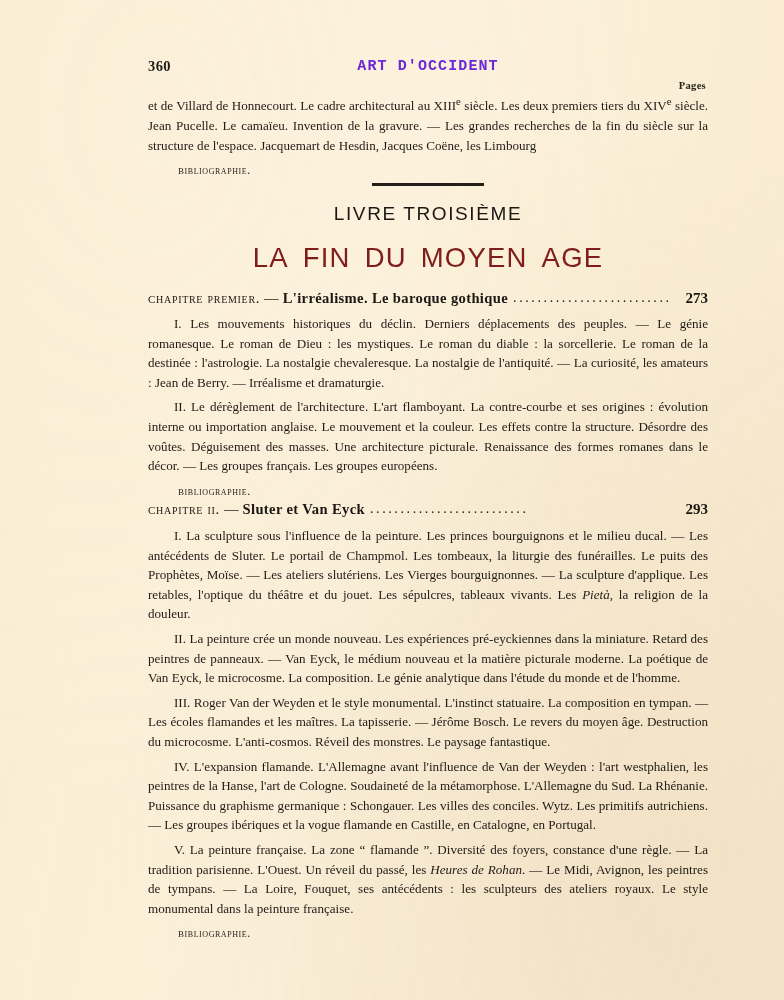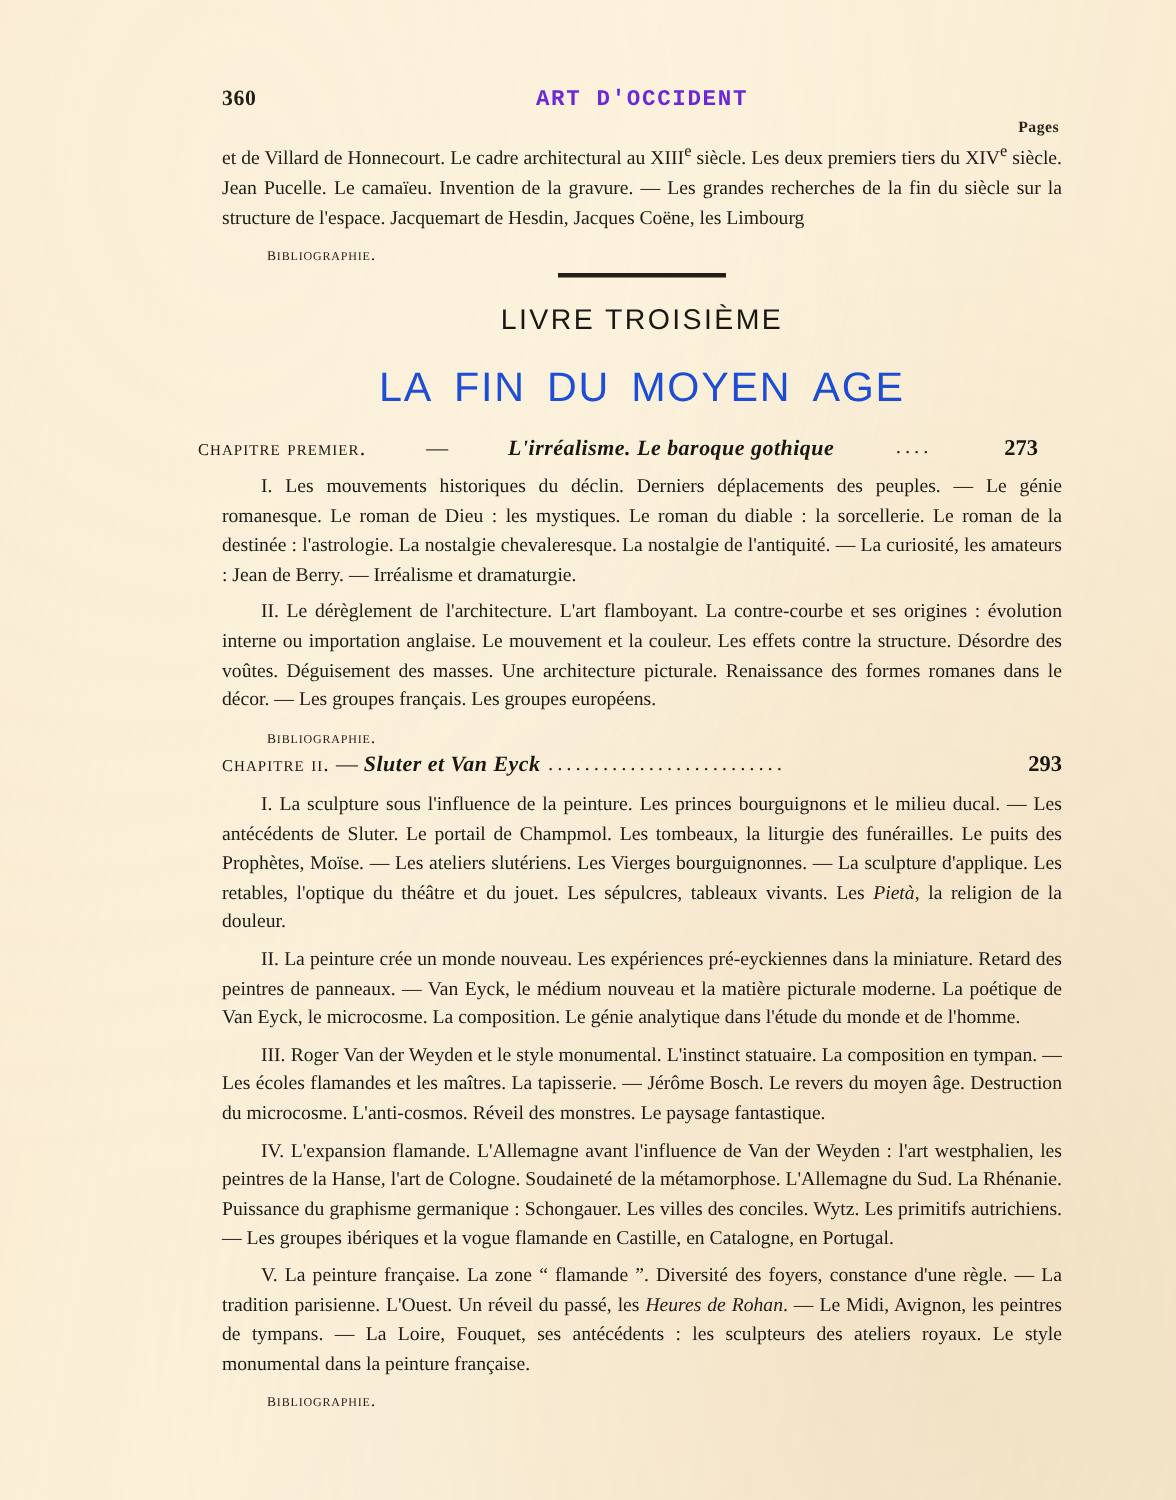--- a/index.html
+++ b/index.html
@@ -136,21 +136,21 @@
   }
   .part-title {
     position: absolute;
     left: 148px;
     top: 242px;
     width: 560px;
     text-align: center;
     font-family: "Liberation Sans", "DejaVu Sans", sans-serif;
     font-size: 27.5px;
     letter-spacing: 1.2px;
-    color: #1d4ed8;
+    color: #7f1d1d;
   }
   .part-title .w { margin: 0 7px; }
 
   
   .chapline {
     display: flex;
     align-items: baseline;
     width: 560px;
     font-size: 14.6px;
     color: #1b1712;
@@ -158,21 +158,20 @@
   .chap-label {
     font-variant: small-caps;
     text-transform: lowercase;
     letter-spacing: .7px;
     white-space: nowrap;
     font-size: 14.6px;
   }
   .chap-label::first-letter { font-size: 16.4px; }
   .chap-dash { padding: 0 4px; white-space: nowrap; }
   .chap-title {
-    font-style: italic;
     font-weight: 700;
     white-space: nowrap;
     letter-spacing: .35px;
     text-align: center;
   }
   .chap-leader {
     flex: 1 1 auto;
     overflow: hidden;
     white-space: nowrap;
     margin: 0 4px 0 5px;
@@ -182,21 +181,21 @@
     transform: translateY(-1px);
   }
   .chap-page {
     font-weight: 700;
     font-size: 15px;
     min-width: 34px;
     text-align: right;
     white-space: nowrap;
   }
 
-  .chap1 { position: absolute; left: 132px; top: 288px; gap: 36px; }
+  .chap1 { position: absolute; left: 148px; top: 288px; }
   .chap2 { position: absolute; left: 148px; top: 499px; }
 
   .block1 { position: absolute; left: 148px; top: 314px; width: 560px; }
   .block2 { position: absolute; left: 148px; top: 526px; width: 560px; }
 
   i { font-style: italic; }
 </style>
 </head>
 <body>
 

